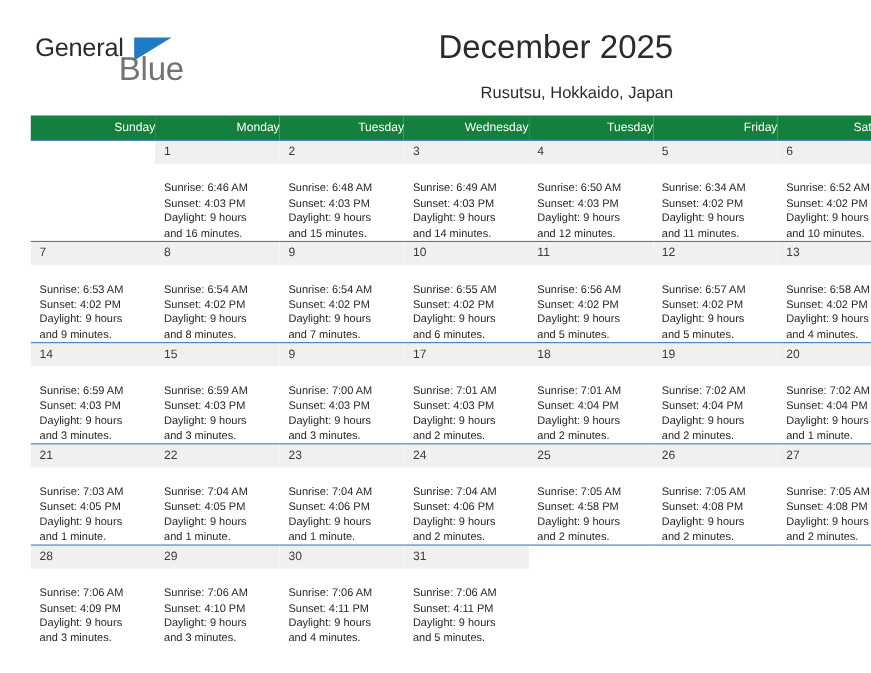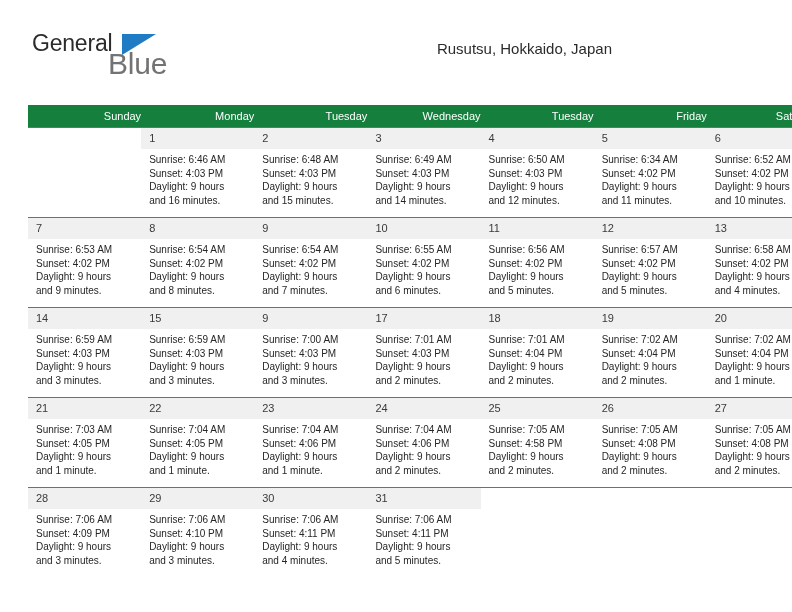--- a/index.html
+++ b/index.html
@@ -127,39 +127,41 @@
   }
   .daynum.empty {
     background: #ffffff;
     color: transparent;
   }
   .info {
     padding: 4px 6px 0 8px;
     font-size: 10px;
     line-height: 13.5px;
     color: #262626;
+    margin-top: 12px;
   }
   .info div {
     white-space: nowrap;
   }
 </style>
 </head>
 <body>
 
 <div class="page">
 
   <div class="header">
 
     <div class="logo">
       <span class="logo-general">General</span>
       <span class="logo-tri"></span>
       <span class="logo-blue">Blue</span>
     </div>
 
     <div class="title-block">
+      <div class="cal-title">December 2025</div>
       <div class="cal-subtitle">Rusutsu, Hokkaido, Japan</div>
     </div>
 
   </div>
 
   <div class="calendar">
     <table class="cal">
       <thead>
         <tr id="weekday-row">
             <th>Sunday</th>

